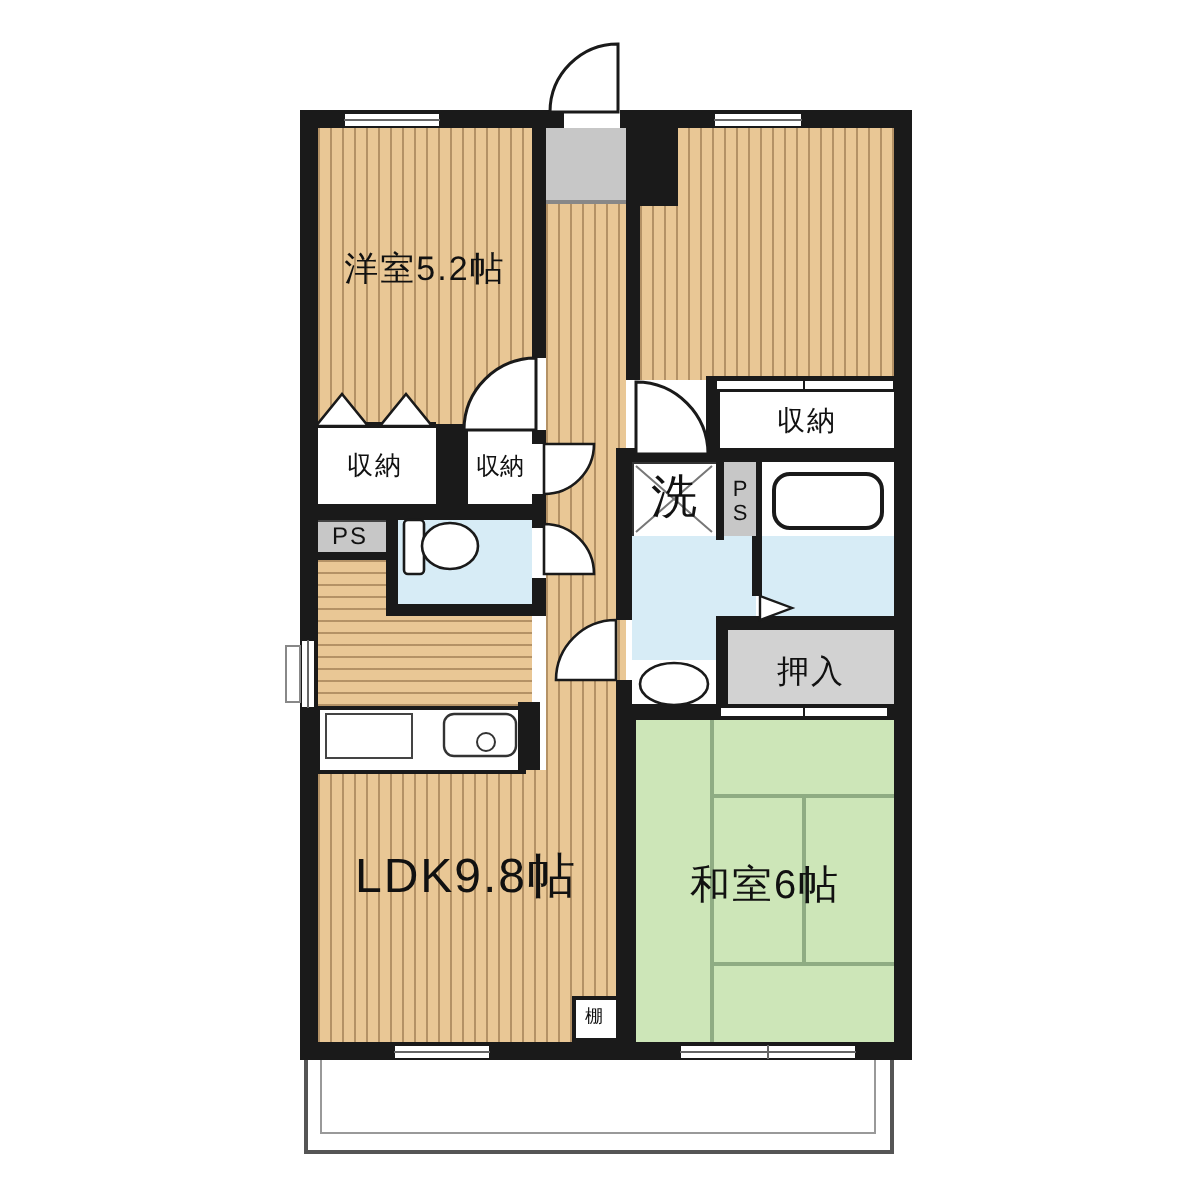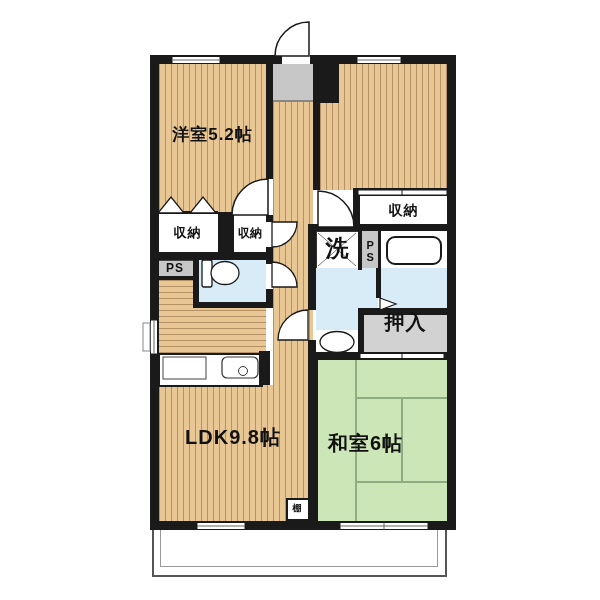--- a/index.html
+++ b/index.html
@@ -9,21 +9,21 @@
   .wall{position:absolute;background:#1a1a1a;}
   .wood-v{position:absolute;background-color:#e9c795;
     background-image:repeating-linear-gradient(90deg, rgba(100,66,30,0.40) 0, rgba(100,66,30,0.40) 1px, transparent 1px, transparent 6px);}
   .wood-h{position:absolute;background-color:#e9c795;
     background-image:repeating-linear-gradient(0deg, rgba(100,66,30,0.40) 0, rgba(100,66,30,0.40) 1px, transparent 1px, transparent 6px);}
   .wet{position:absolute;background:#d7ecf6;}
   .gy{position:absolute;background:#c7c7c7;}
   .gy2{position:absolute;background:#d2d2d2;}
   .white{position:absolute;background:#ffffff;}
   .tline{position:absolute;background:#8fac83;}
-  .lbl{position:absolute;color:#111;font-weight:bold;text-align:center;line-height:1.1;
+  .lbl{position:absolute;color:#111;font-weight:normal;text-align:center;line-height:1.1;
        letter-spacing:1px;white-space:nowrap;}
   .lbl-flex{display:flex;align-items:center;justify-content:center;letter-spacing:1px;}
   .ps-vert{display:flex;align-items:center;justify-content:center;writing-mode:vertical-lr;
        text-orientation:upright;letter-spacing:0;}
   .tub{position:absolute;background:#fff;border:2px solid #1a1a1a;border-radius:9px;}
   .counter{position:absolute;background:#fff;border:2px solid #1a1a1a;}
   .shelfbox{position:absolute;background:#fff;border:2px solid #1a1a1a;}
   .balc-out{position:absolute;border:2px solid #555;border-top:none;}
   .balc-in{position:absolute;border:1px solid #999;border-top:none;}
   svg.overlay{position:absolute;left:0;top:0;pointer-events:none;}
@@ -164,24 +164,24 @@
     <polygon points="380,298 396,304 380,310" fill="#ffffff" stroke="#1a1a1a" stroke-width="1.2"></polygon>
 
     <g>
       <rect x="163" y="357" width="43" height="22" fill="#ffffff" stroke="#444" stroke-width="1"></rect>
       <rect x="222" y="357" width="36" height="21" rx="5" fill="#ffffff" stroke="#333" stroke-width="1.2"></rect>
       <circle cx="243" cy="371" r="4.5" fill="#ffffff" stroke="#333" stroke-width="1"></circle>
     </g>
   </svg>
 
   <div class="lbl" style="left:150px;top:126px;width:125px;font-size:17px;">洋室5.2帖</div>
-  <div class="lbl" style="left:158px;top:426px;width:150px;font-size:20px;">LDK9.8帖</div>
-  <div class="lbl" style="left:300px;top:432px;width:131px;font-size:20px;">和室6帖</div>
+  <div class="lbl" style="left:158px;top:426px;width:150px;font-size:24px;">LDK9.8帖</div>
+  <div class="lbl" style="left:317px;top:432px;width:131px;font-size:20px;">和室6帖</div>
   <div class="lbl" style="left:157px;top:226px;width:61px;font-size:13px;">収納</div>
   <div class="lbl" style="left:232px;top:227px;width:36px;font-size:12px;letter-spacing:0;">収納</div>
   <div class="lbl" style="left:360px;top:203px;width:87px;font-size:14px;">収納</div>
   <div class="lbl lbl-flex" style="left:157px;top:260px;width:36px;height:17px;font-size:12px;">PS</div>
   <div class="lbl ps-vert" style="left:362px;top:232px;width:16px;height:37px;font-size:11px;">PS</div>
   <div class="lbl" style="left:316px;top:236px;width:42px;font-size:23px;letter-spacing:0;">洗</div>
-  <div class="lbl lbl-flex" style="left:364px;top:303px;width:83px;height:38px;font-size:20px;">押入</div>
+  <div class="lbl lbl-flex" style="left:364px;top:318px;width:83px;height:38px;font-size:16px;">押入</div>
   <div class="lbl" style="left:286px;top:504px;width:22px;font-size:9px;letter-spacing:0;">棚</div>
 
 </div>
 
 </body></html>

